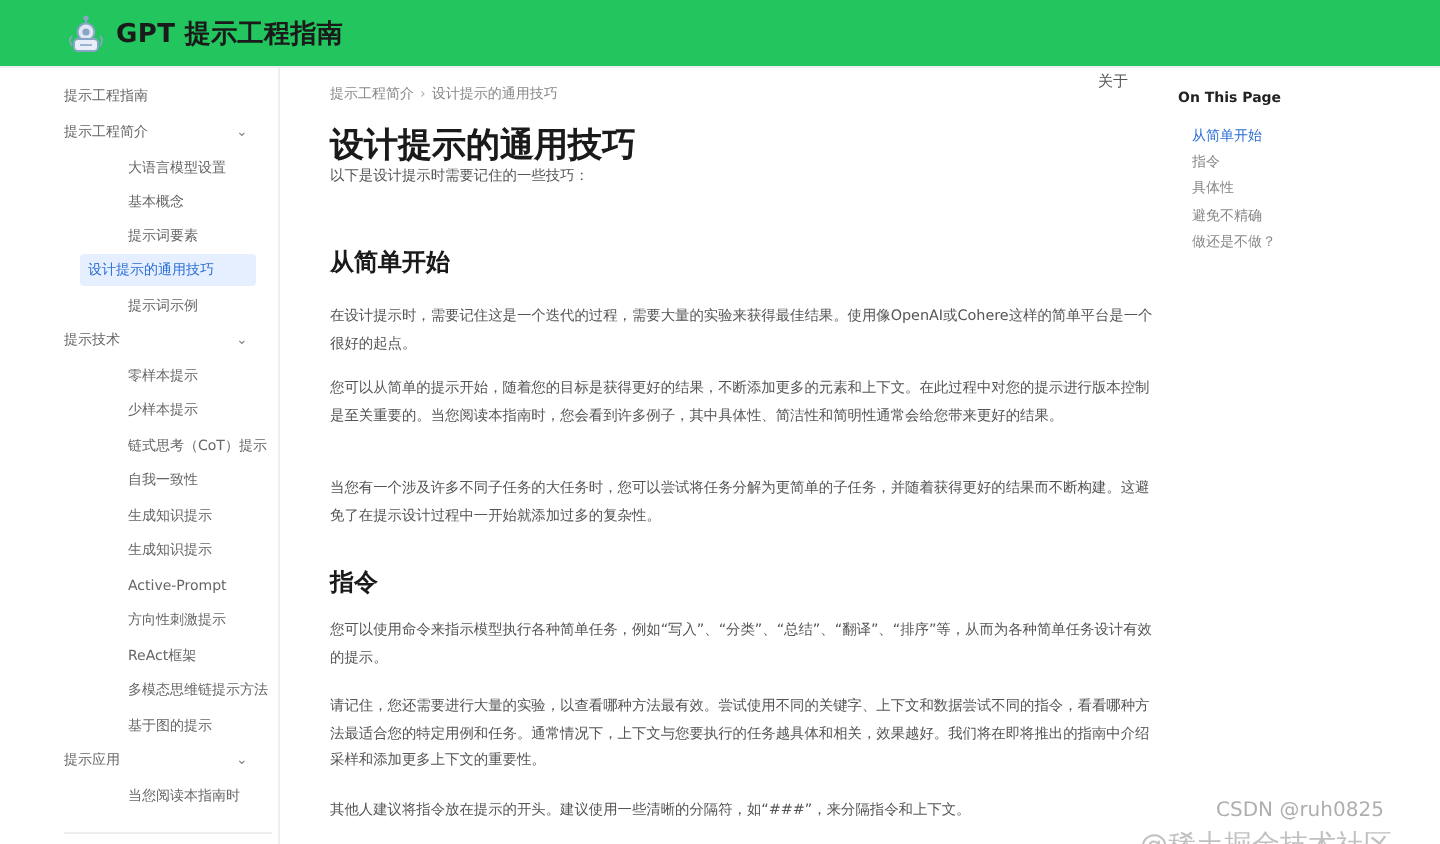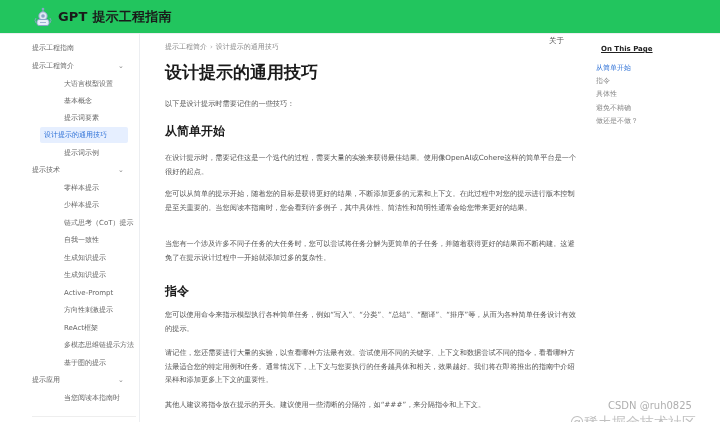--- a/index.html
+++ b/index.html
@@ -23,21 +23,21 @@
   .sb-bottom-line { position: absolute; left: 32px; top: 382px; width: 104px; height: 1px; background: #eee; }
 
   .content { position: absolute; left: 165px; top: 34px; width: 410px; }
   .breadcrumb { position: absolute; left: 0; top: 8px; font-size: 7px; color: #888; white-space: nowrap; }
   .breadcrumb .sep { color: #aaa; margin: 0 3px; }
   .h1 { position: absolute; left: 0; top: 27px; font-size: 17px; font-weight: bold; color: #1a1a1a; white-space: nowrap; }
   .p { position: absolute; left: 0; width: 412px; font-size: 7.2px; line-height: 13.5px; color: #555; }
   .h2 { position: absolute; left: 0; font-size: 12px; font-weight: bold; color: #1a1a1a; white-space: nowrap; }
 
   .toc { position: absolute; left: 589px; top: 34px; width: 120px; }
-  .toc-title { position: absolute; left: 12px; top: 11px; font-size: 7px; font-weight: bold; color: #222; white-space: nowrap; text-decoration: underline; }
+  .toc-title { position: absolute; left: 0; top: 11px; font-size: 7px; font-weight: bold; color: #222; white-space: nowrap; }
   .toc-item { position: absolute; left: 7px; font-size: 7px; color: #888; white-space: nowrap; }
   .toc-item.active { color: #2b6fd6; }
 
   .watermark { position: absolute; left: 570px; top: 414px; font-size: 14px; color: rgba(140,140,140,0.55); white-space: nowrap; }
   .watermark2 { position: absolute; left: 608px; top: 400px; font-size: 10px; color: rgba(120,120,120,0.6); white-space: nowrap; }
 </style>
 </head>
 <body>
 
 <div class="topbar">
@@ -81,21 +81,21 @@
   <div class="chev" style="top:338px">⌄</div>
   <div class="sb-item sb-sub" style="top:356px">当您阅读本指南时</div>
   <div class="sb-bottom-line"></div>
 </div>
 
 <div class="content">
   <div class="breadcrumb">
     <span>提示工程简介</span><span class="sep">›</span><span>设计提示的通用技巧</span>
   </div>
   <div class="h1">设计提示的通用技巧</div>
-  <div class="p" style="top:63px">以下是设计提示时需要记住的一些技巧：</div>
+  <div class="p" style="top:47px">以下是设计提示时需要记住的一些技巧：</div>
 
   <div class="h2" style="top:89px">从简单开始</div>
   <div class="p" style="top:117px">在设计提示时，需要记住这是一个迭代的过程，需要大量的实验来获得最佳结果。使用像OpenAI或Cohere这样的简单平台是一个很好的起点。</div>
   <div class="p" style="top:153px">您可以从简单的提示开始，随着您的目标是获得更好的结果，不断添加更多的元素和上下文。在此过程中对您的提示进行版本控制是至关重要的。当您阅读本指南时，您会看到许多例子，其中具体性、简洁性和简明性通常会给您带来更好的结果。</div>
   <div class="p" style="top:203px">当您有一个涉及许多不同子任务的大任务时，您可以尝试将任务分解为更简单的子任务，并随着获得更好的结果而不断构建。这避免了在提示设计过程中一开始就添加过多的复杂性。</div>
 
   <div class="h2" style="top:249px">指令</div>
   <div class="p" style="top:274px">您可以使用命令来指示模型执行各种简单任务，例如“写入”、“分类”、“总结”、“翻译”、“排序”等，从而为各种简单任务设计有效的提示。</div>
   <div class="p" style="top:312px">请记住，您还需要进行大量的实验，以查看哪种方法最有效。尝试使用不同的关键字、上下文和数据尝试不同的指令，看看哪种方法最适合您的特定用例和任务。通常情况下，上下文与您要执行的任务越具体和相关，效果越好。我们将在即将推出的指南中介绍采样和添加更多上下文的重要性。</div>
   <div class="p" style="top:364px">其他人建议将指令放在提示的开头。建议使用一些清晰的分隔符，如“###”，来分隔指令和上下文。</div>

